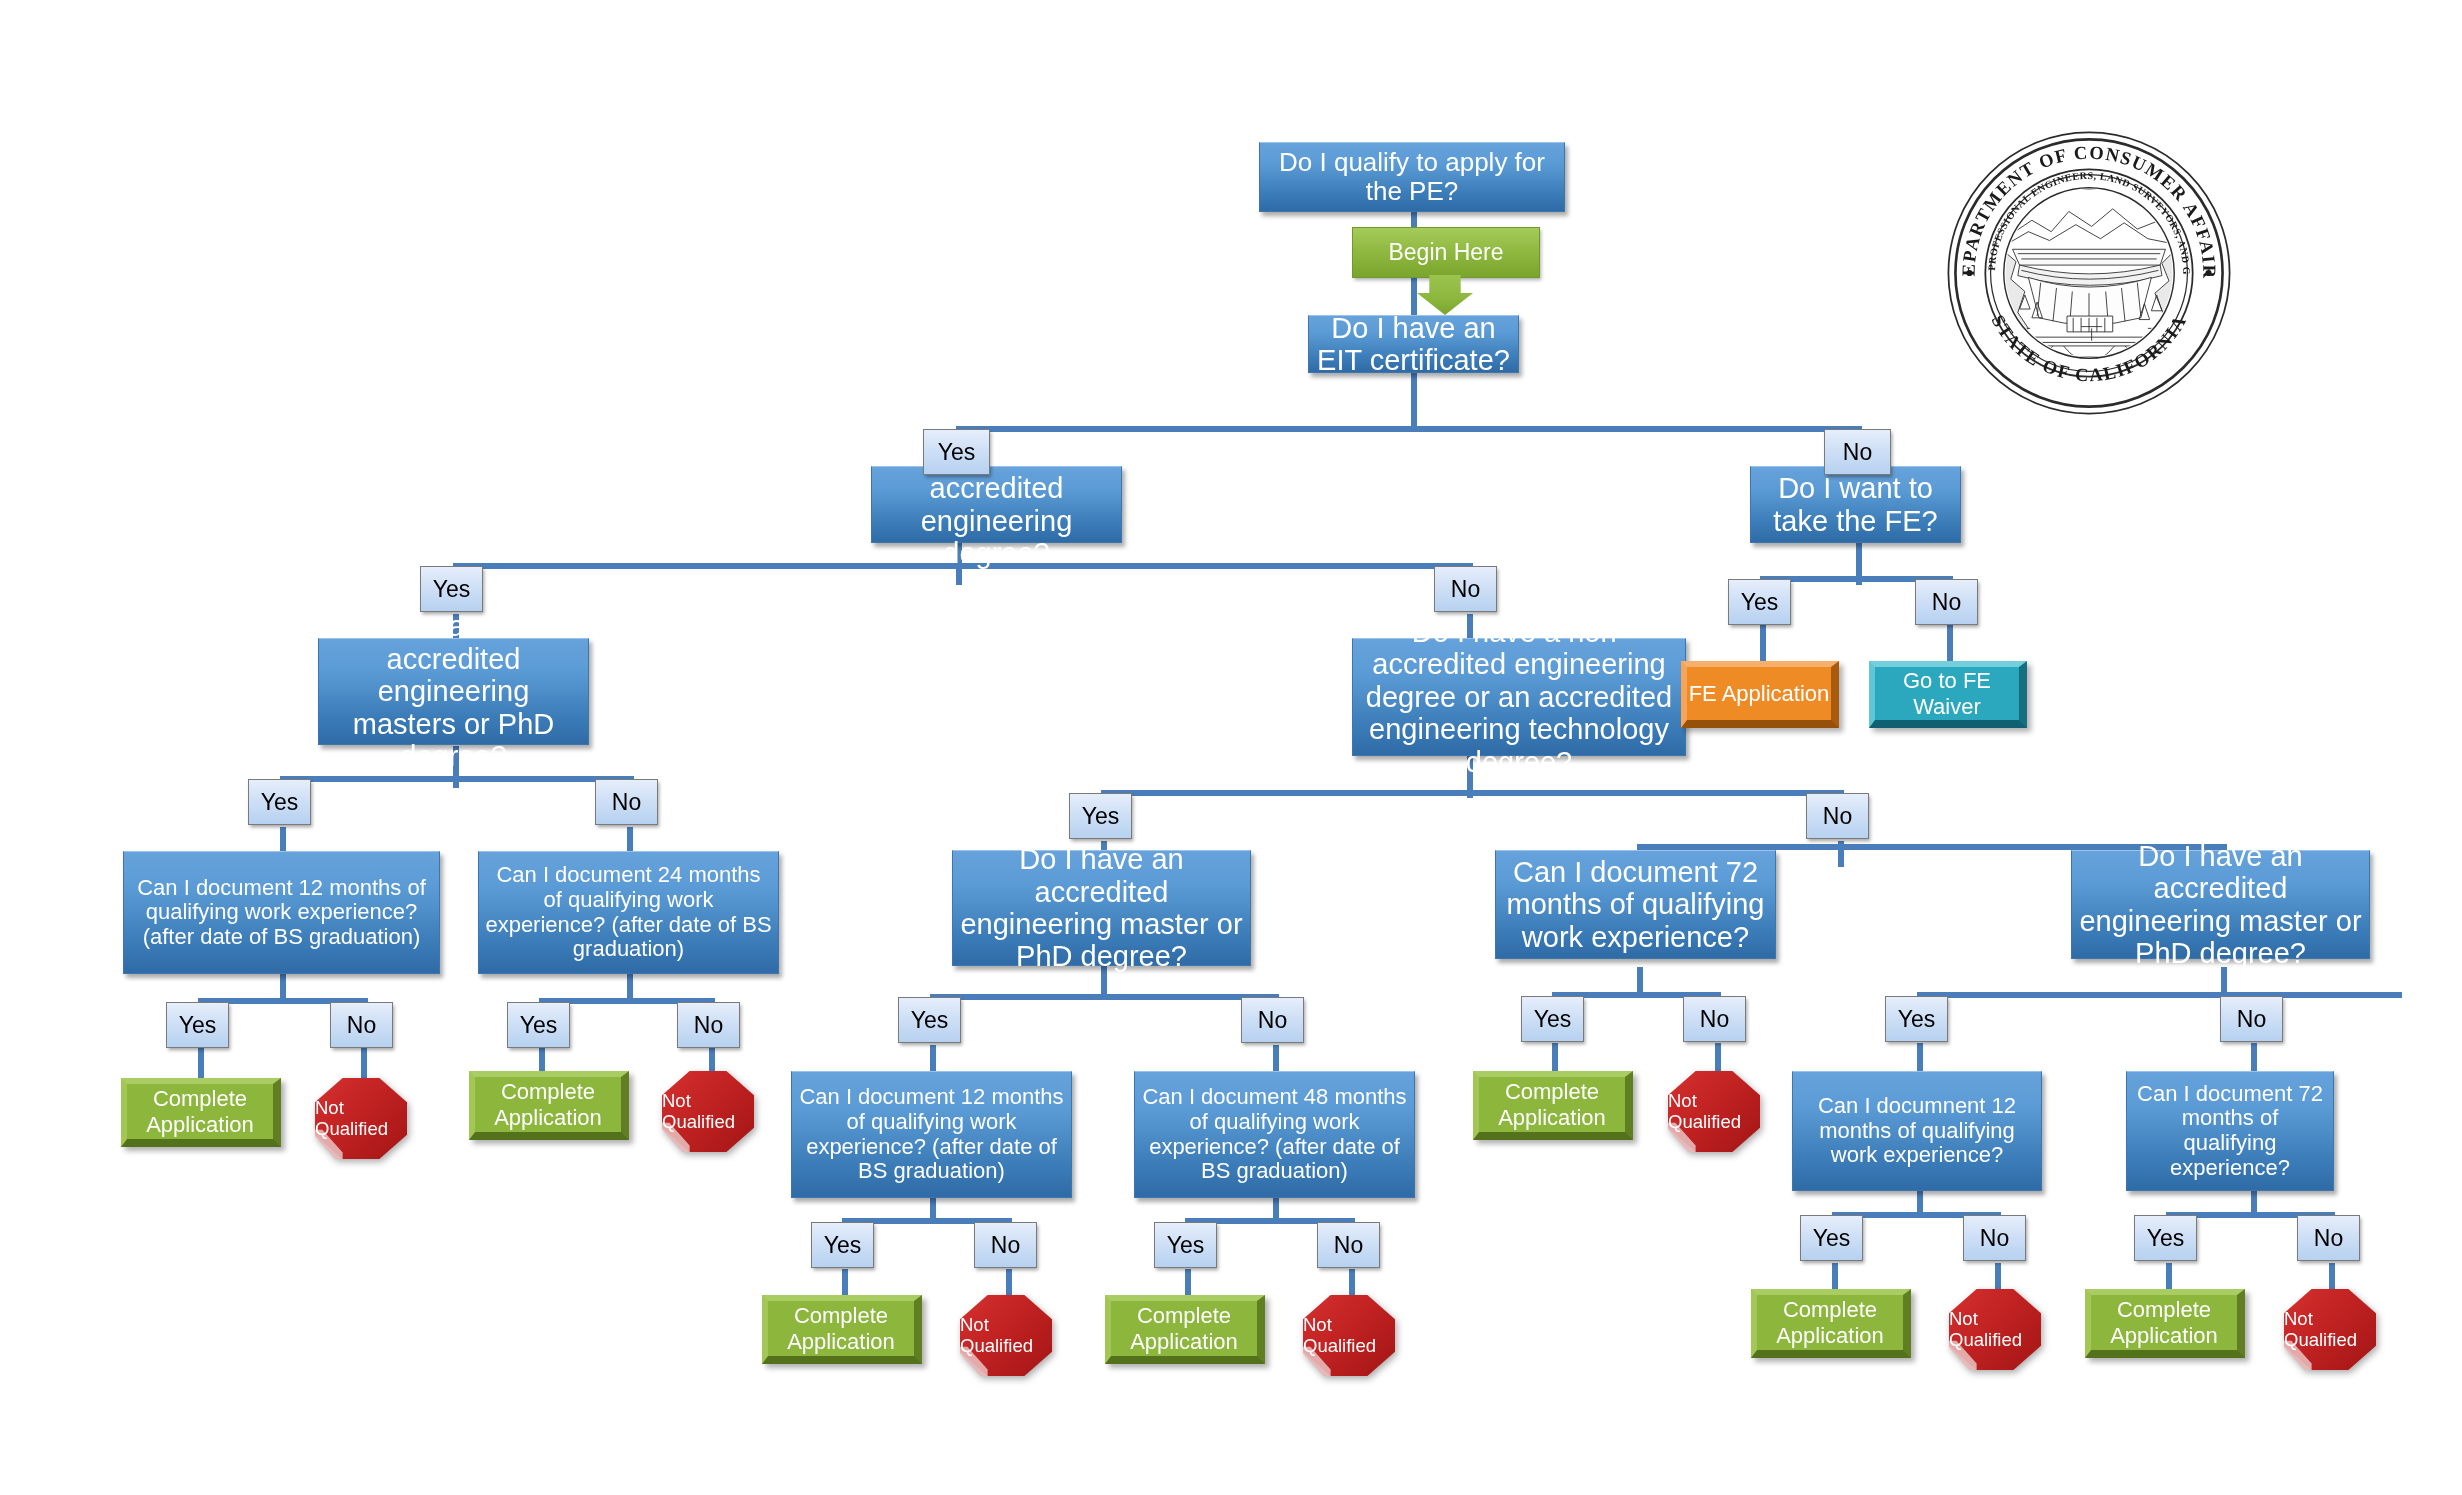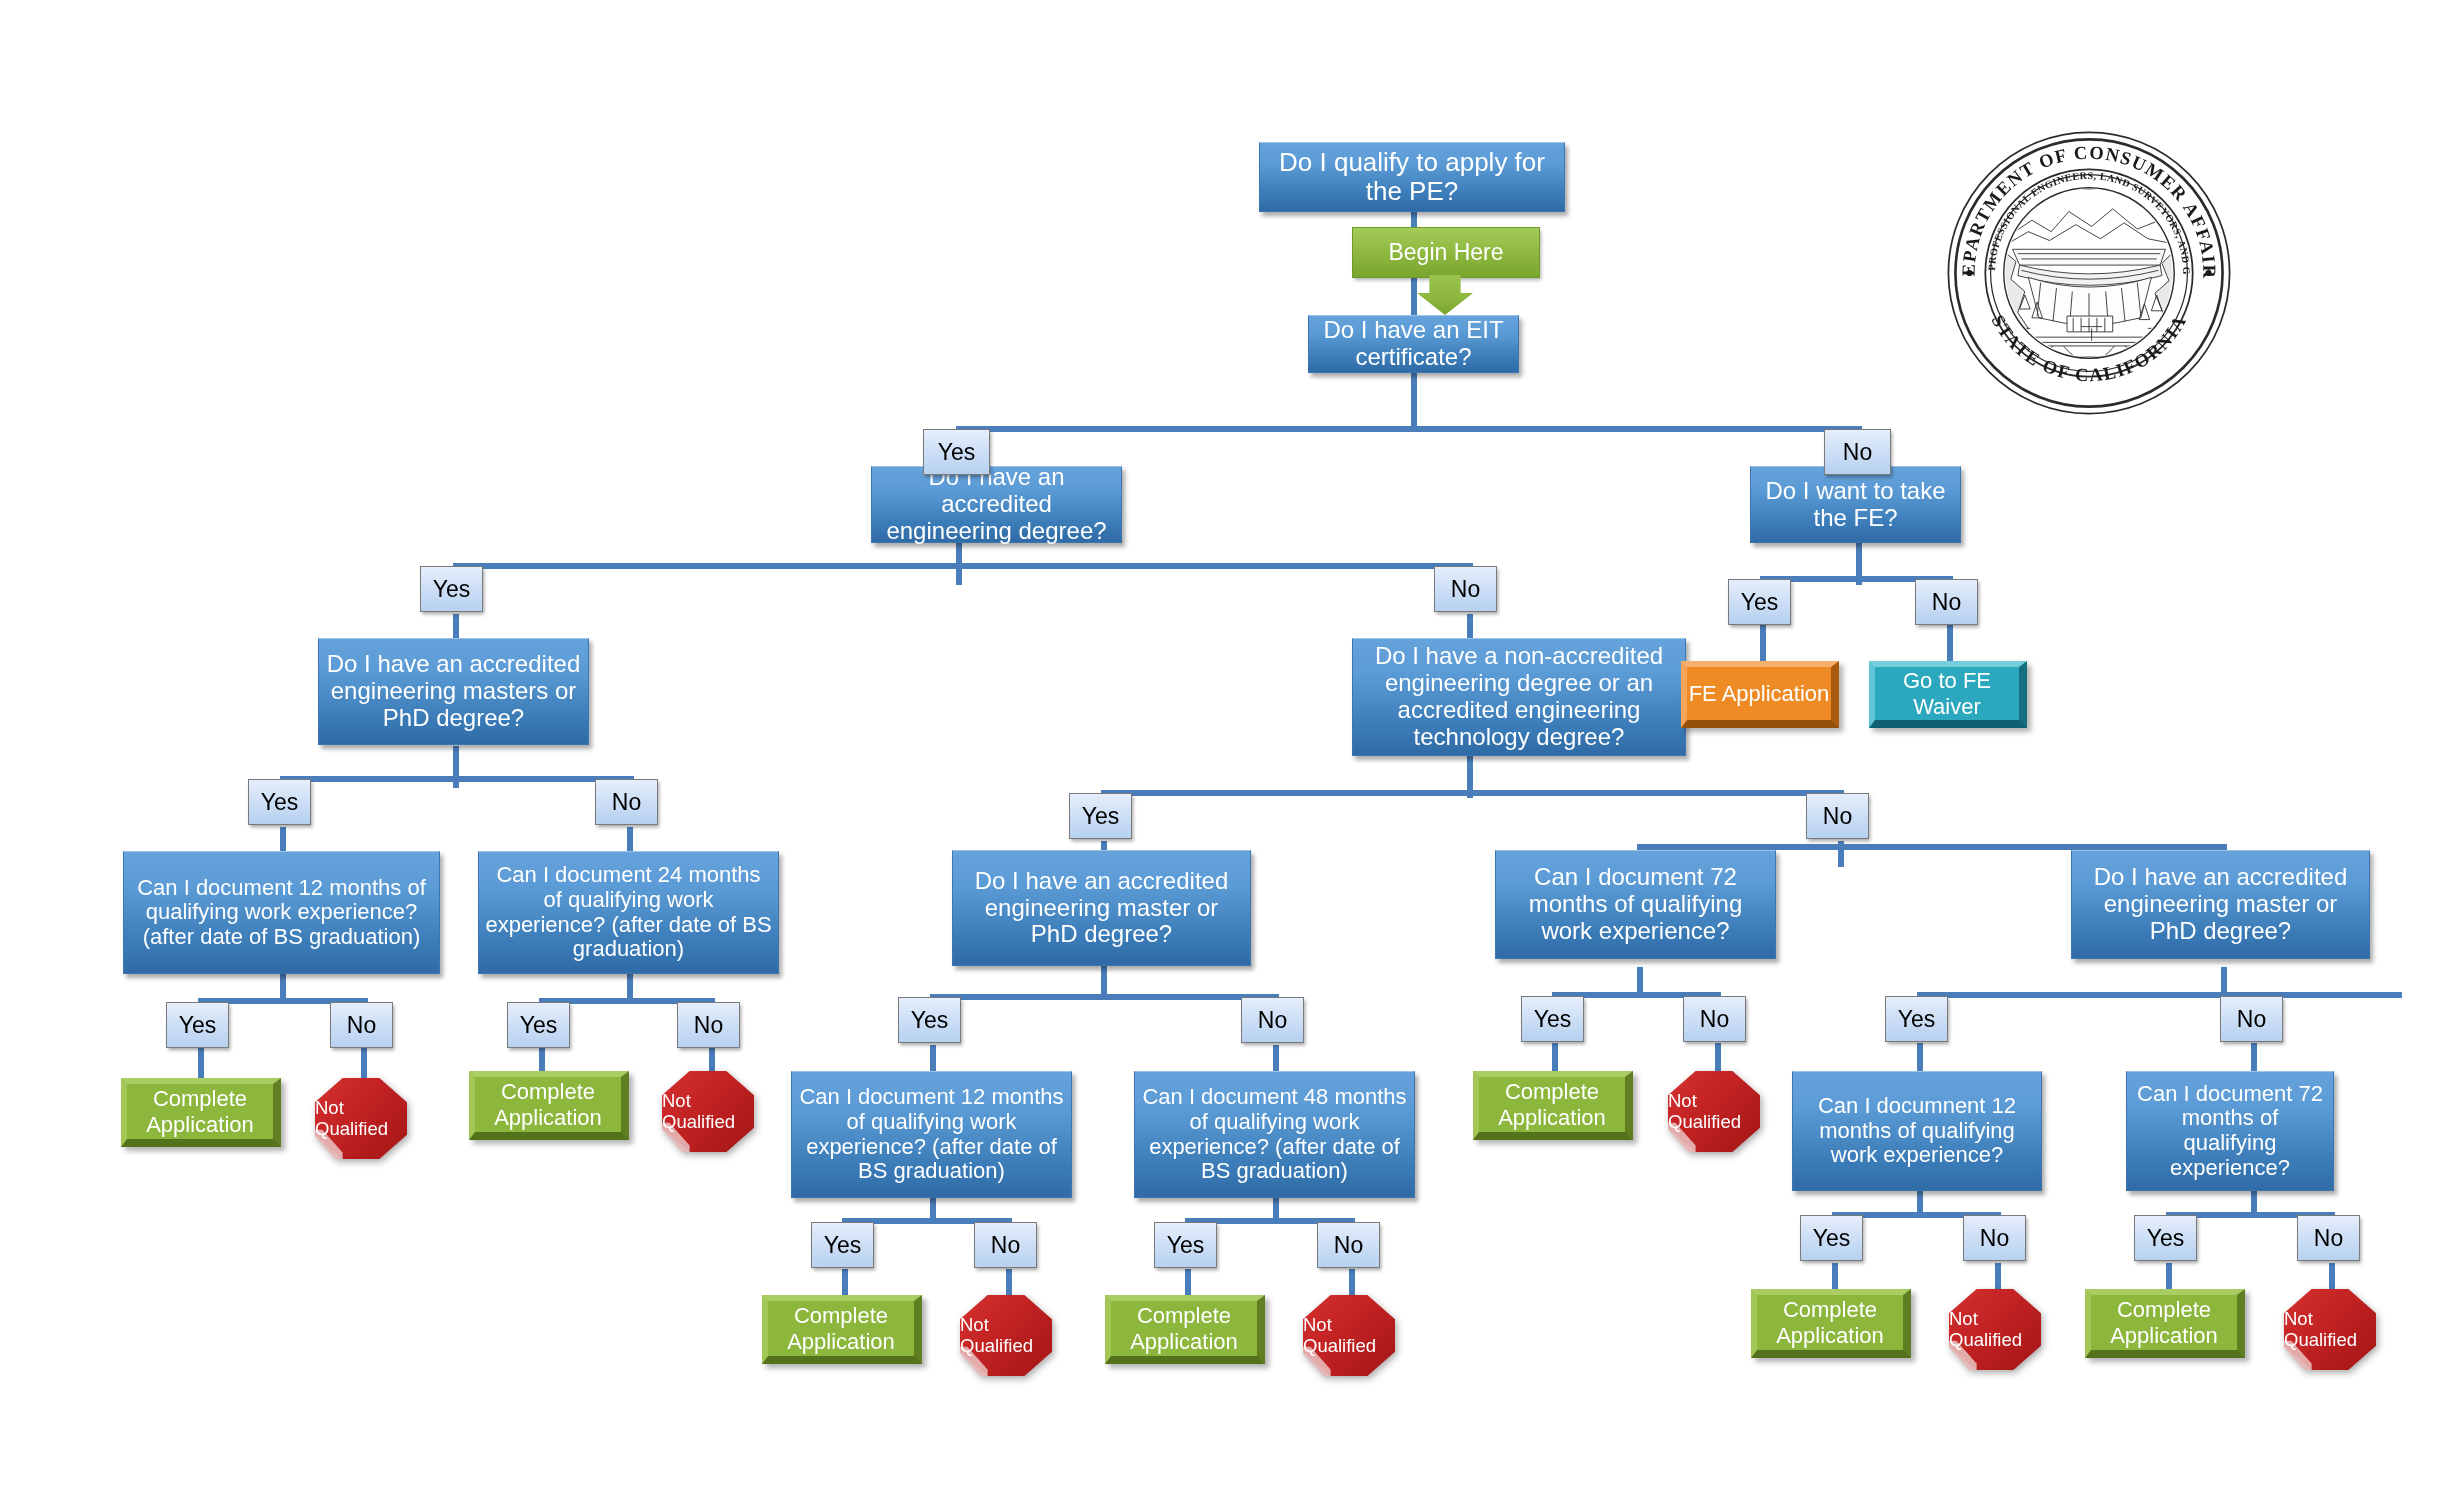--- a/index.html
+++ b/index.html
@@ -125,21 +125,21 @@
     background:linear-gradient(to bottom,#9ac44f 0%,#8cb63c 60%,#7aa52e 100%);
     clip-path:polygon(22% 0%,78% 0%,78% 45%,100% 45%,50% 100%,0% 45%,22% 45%);
     filter:drop-shadow(1.8px 2.6px 2.6px rgba(0,0,0,0.28));
   }
 
   
   .seal{position:absolute;}
   .seal svg{display:block;}
 
   .fs30{font-size:26px;}
-  .fs27{font-size:24px;justify-content:flex-end;}
+  .fs27{font-size:29px;justify-content:flex-end;}
   .fs25{font-size:22px;}
 </style>
 </head>
 <body>
 
 <div id="canvas">
 
   <div class="ln v" style="left:1411px;top:205px;height:125px;"></div>
 
   <div class="ln v" style="left:1411px;top:373px;height:53px;"></div>

